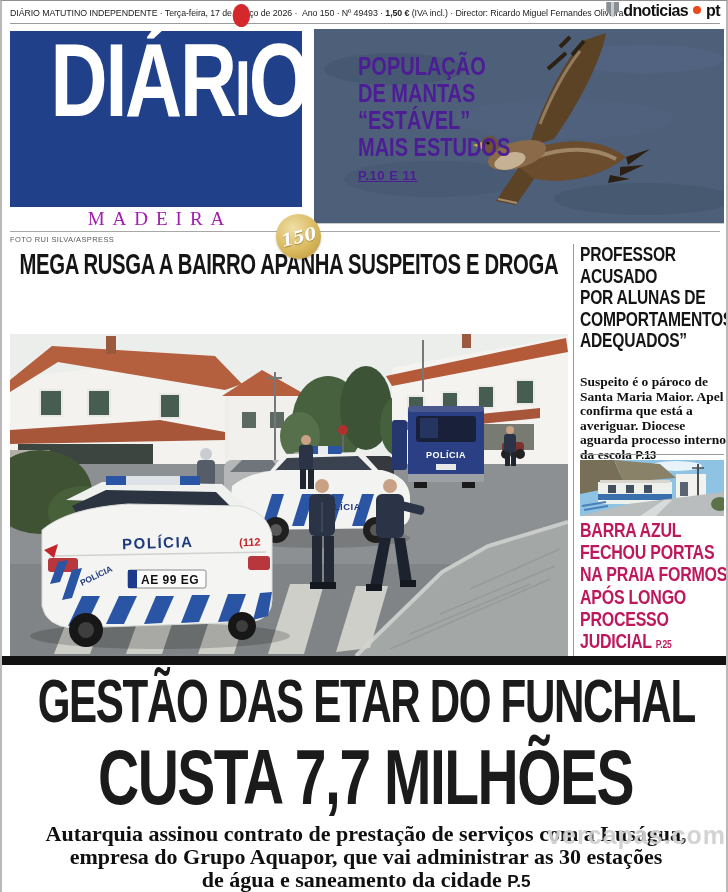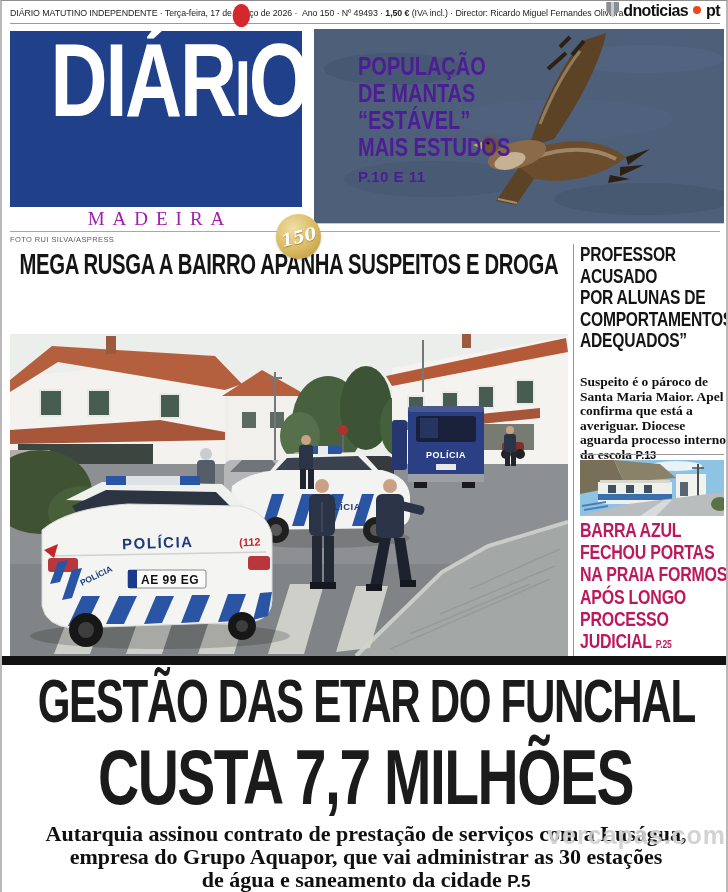--- a/index.html
+++ b/index.html
@@ -33,21 +33,21 @@
   .credit{left:8px;top:234px;font-size:7.5px;color:#5a5a5a;letter-spacing:.4px;text-align:center;}
   .badge{left:274px;top:213px;width:45px;height:45px;border-radius:50%;z-index:6;
          background:radial-gradient(circle at 38% 32%,#efdfa8,#d9b95e 55%,#b9913a);
          display:flex;align-items:center;justify-content:center;box-shadow:0 1px 2px rgba(0,0,0,.25);}
   .badge span{font-family:"DejaVu Serif",serif;font-style:italic;font-weight:bold;font-size:17px;color:#fff;transform:rotate(-14deg);text-shadow:0 1px 1px rgba(120,90,20,.6);}
   
   .bird{left:312px;top:28px;width:410px;height:194px;border-bottom:1px solid #c9c9c9;}
   .bird-overlay{position:absolute;left:16px;top:24px;color:#4c1d95;margin-left:28px;}
   .bird-overlay .hl{font-weight:bold;font-size:25px;line-height:27px;}
   .bird-overlay .hl>span{transform:scaleX(.80);}
-  .bird-pref{margin-top:7px;font-weight:bold;font-size:15px;letter-spacing:.5px;}
+  .bird-pref{margin-top:7px;font-weight:bold;font-size:13px;letter-spacing:.5px;text-decoration:underline;}
   
   .main-hl{left:8px;top:248px;width:558px;font-weight:bold;font-size:29px;line-height:31px;color:#151515;}
   .main-hl>span{transform:scaleX(.70);letter-spacing:-0.5px;}
   .main-sub{left:8px;top:282px;width:558px;text-align:center;font-family:"Liberation Serif",serif;
             font-weight:600;font-size:15.5px;line-height:16.5px;color:#101010;}
   .pref{font-family:"Liberation Sans",sans-serif;font-weight:bold;font-size:.82em;letter-spacing:-.2px;}
   .mainphoto{left:8px;top:333px;width:518px;height:322px;}
   .vdiv{left:571px;top:243px;width:1px;height:412px;background:#9a9a9a;}
   
   .sb1{left:578px;top:243px;width:146px;font-weight:bold;font-size:20px;line-height:21.6px;color:#151515;}

